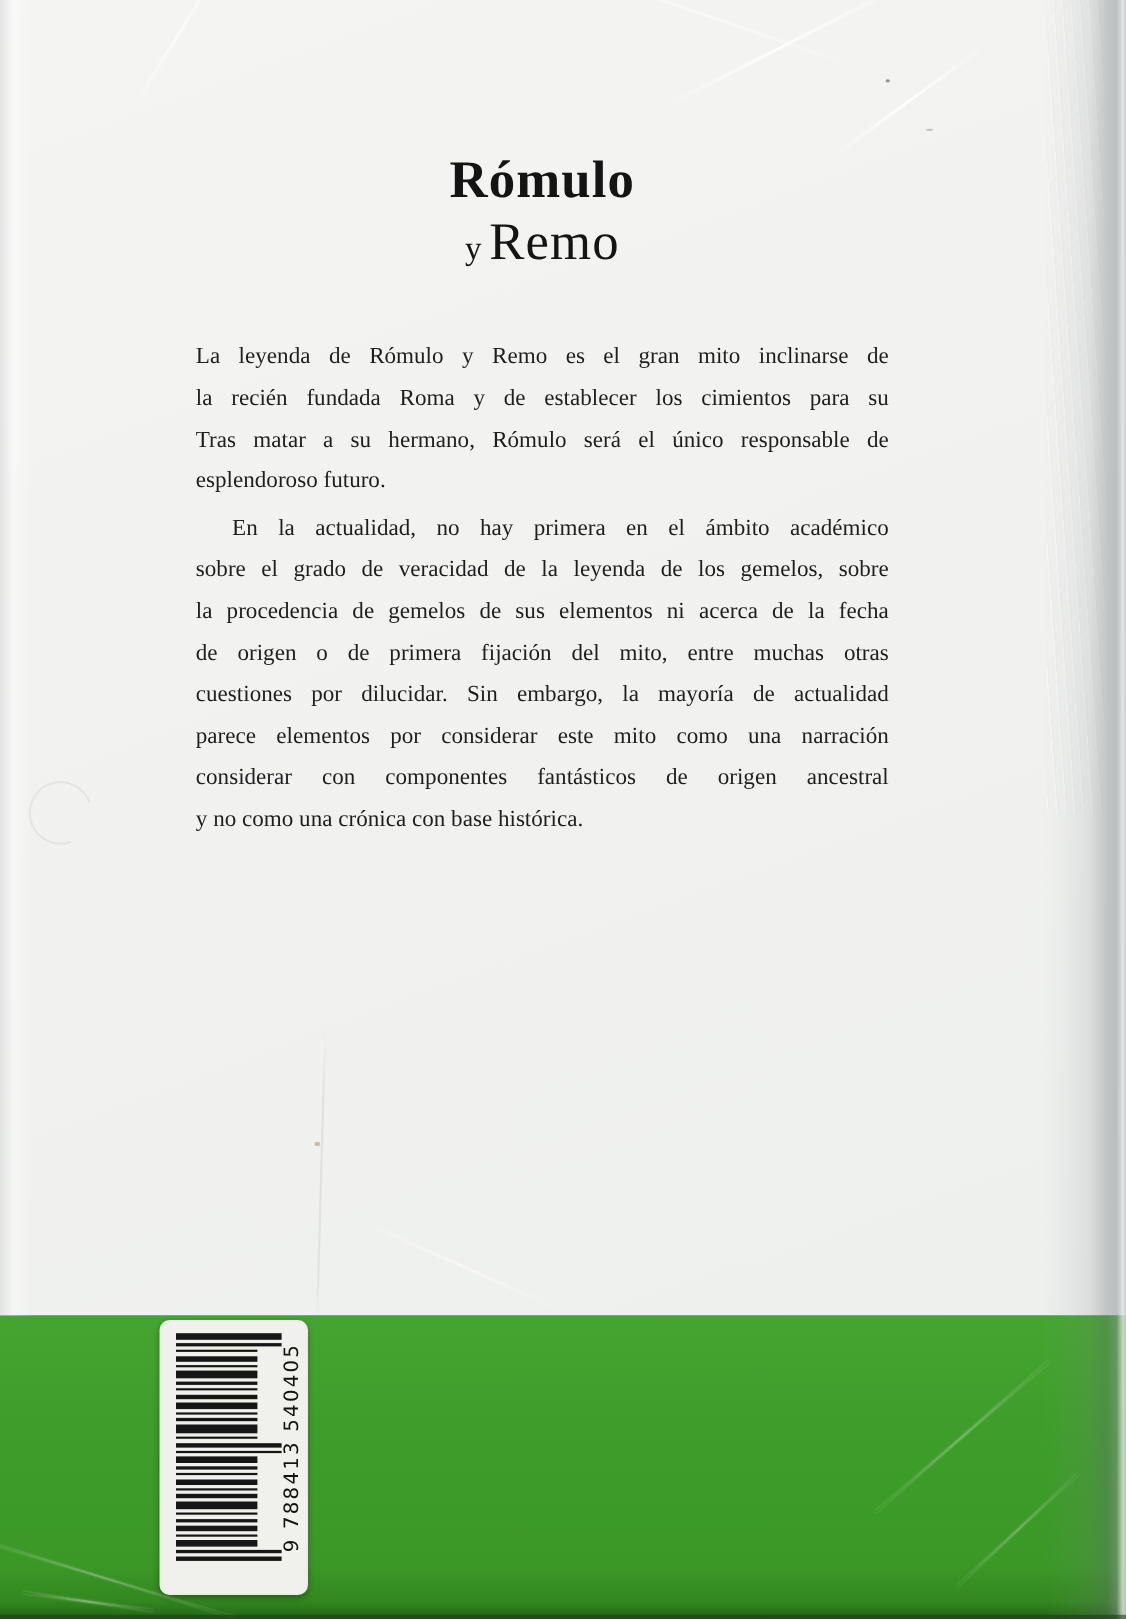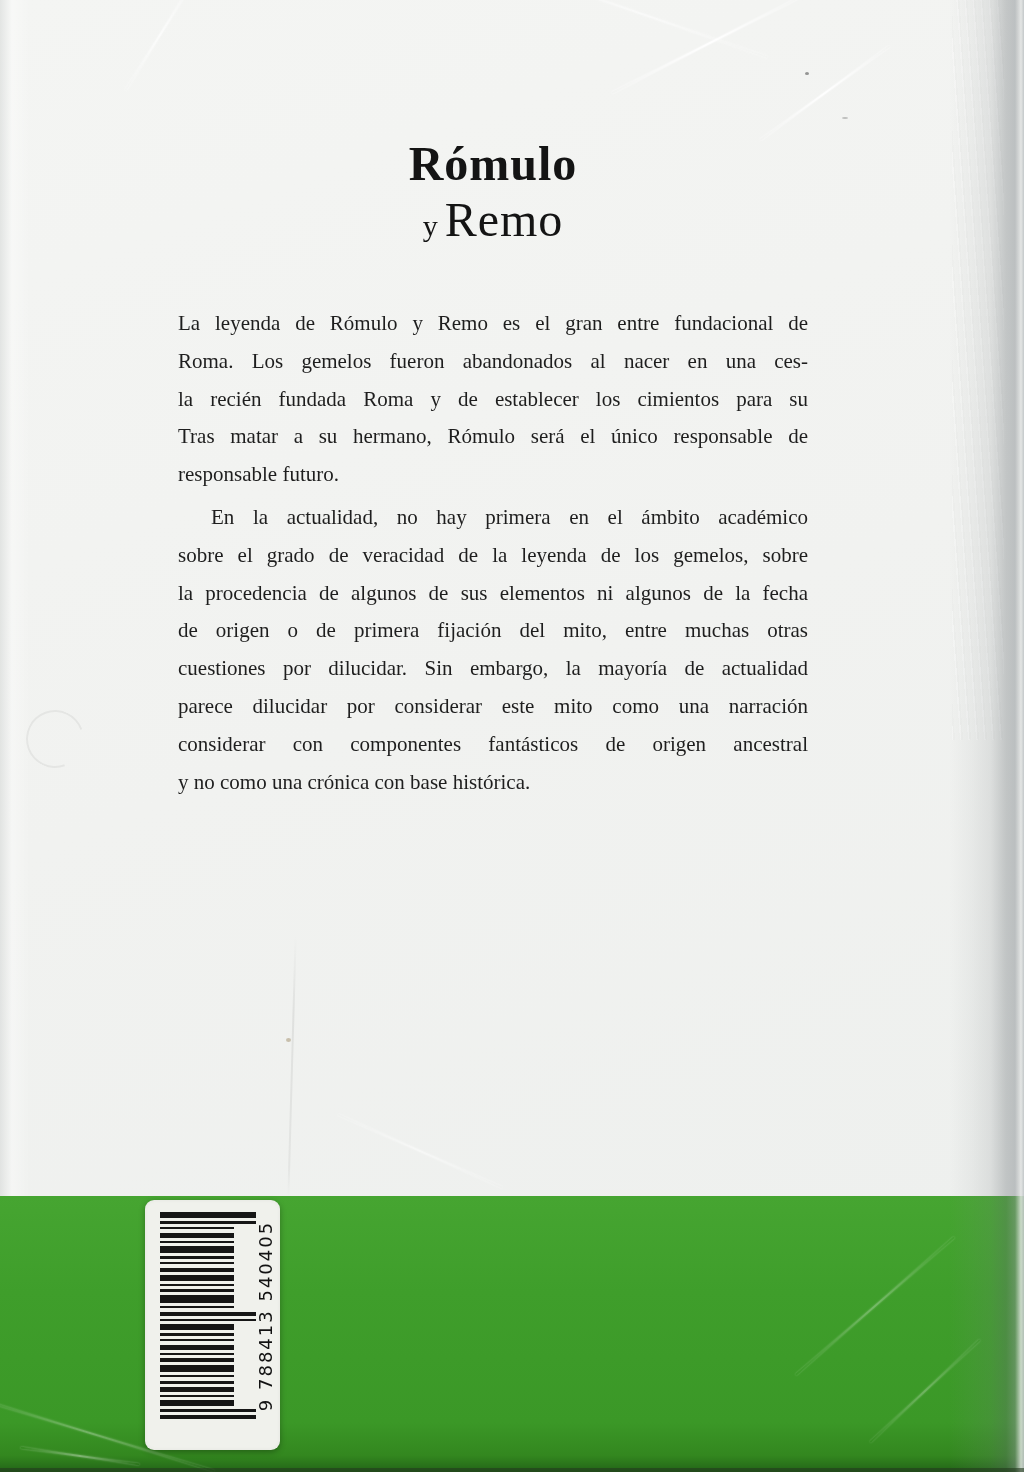--- a/index.html
+++ b/index.html
@@ -103,33 +103,32 @@
 
     <header class="title-block">
       <div class="title-l1">Rómulo</div>
       <div class="title-l2">
         <span class="y">y</span><span class="main">Remo</span>
       </div>
     </header>
 
     <div class="synopsis">
       <div class="para1">
-        <div class="tline j">La leyenda de Rómulo y Remo es el gran entre fundacional de</div>
-        <div class="tline j">Roma. Los gemelos fueron abandonados al nacer en una ces-</div>
+        <div class="tline j">La leyenda de Rómulo y Remo es el gran mito inclinarse de</div>
         <div class="tline j">la recién fundada Roma y de establecer los cimientos para su</div>
         <div class="tline j">Tras matar a su hermano, Rómulo será el único responsable de</div>
-        <div class="tline last">responsable futuro.</div>
+        <div class="tline last">esplendoroso futuro.</div>
       </div>
       <div class="para2">
         <div class="tline j indent">En la actualidad, no hay primera en el ámbito académico</div>
         <div class="tline j">sobre el grado de veracidad de la leyenda de los gemelos, sobre</div>
-        <div class="tline j">la procedencia de algunos de sus elementos ni algunos de la fecha</div>
+        <div class="tline j">la procedencia de gemelos de sus elementos ni acerca de la fecha</div>
         <div class="tline j">de origen o de primera fijación del mito, entre muchas otras</div>
         <div class="tline j">cuestiones por dilucidar. Sin embargo, la mayoría de actualidad</div>
-        <div class="tline j">parece dilucidar por considerar este mito como una narración</div>
+        <div class="tline j">parece elementos por considerar este mito como una narración</div>
         <div class="tline j">considerar con componentes fantásticos de origen ancestral</div>
         <div class="tline last">y no como una crónica con base histórica.</div>
       </div>
     </div>
   </section>
 
   <section class="band">
     <div class="sticker">
       <div class="bars">
           <div class="bar guard" style="height: 6px;"></div>

